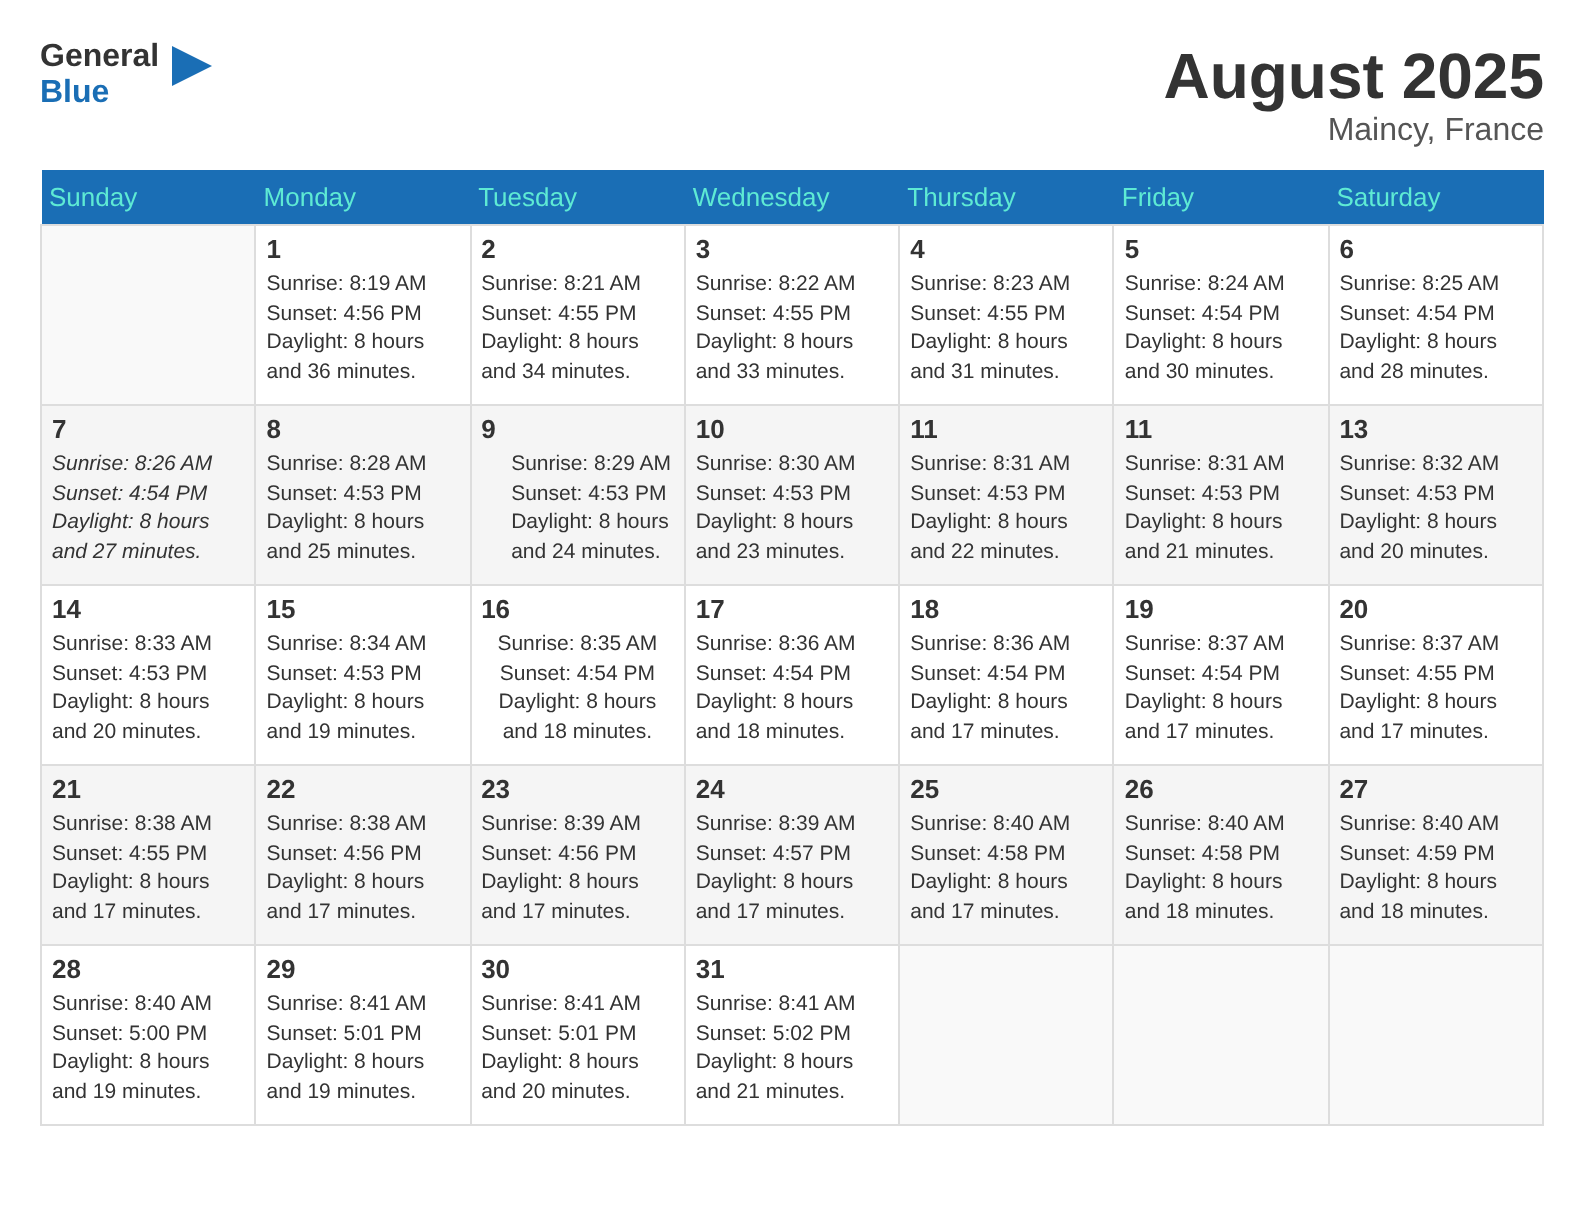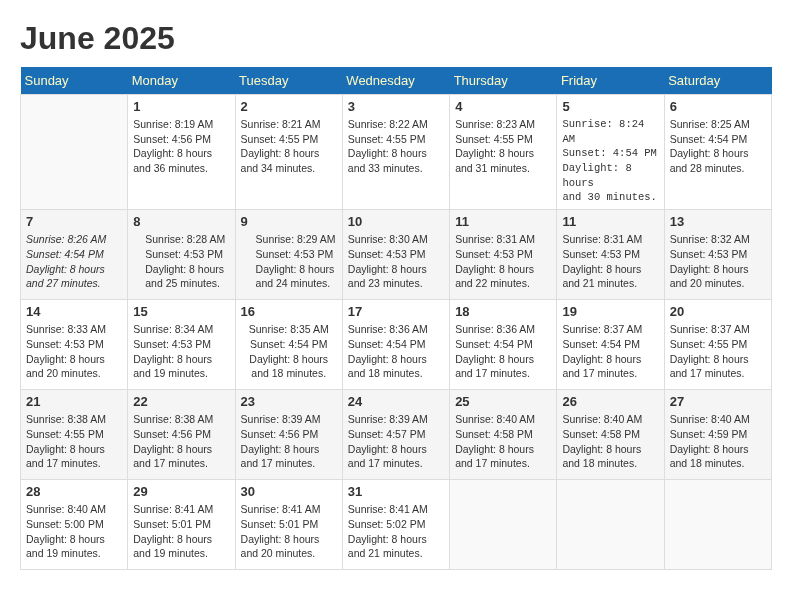--- a/index.html
+++ b/index.html
@@ -33,21 +33,21 @@
       font-size: 16px;
       color: #555;
     }
     table {
       width: 100%;
       border-collapse: collapse;
       font-size: 11px;
     }
     th {
       background-color: #1a6eb5;
-      color: #fef9c3;
+      color: #5eead4;
       padding: 6px 4px;
       text-align: left;
       font-size: 13px;
       font-weight: normal;
     }
     td {
       border: 1px solid #ddd;
       padding: 4px 5px;
       vertical-align: top;
       width: calc(100% / 7);
@@ -67,22 +67,32 @@
     td.empty {
       background: #f9f9f9;
     }
     tr:nth-child(even) td { background: #f5f5f5; }
     tr:nth-child(even) td.empty { background: #f0f0f0; }
   </style>
 </head>
 <body>
 
 <div class="header-area">
+  <div class="logo" style="align-items: center;">
+  <div style="display:flex;flex-direction:column;line-height:1.1">
+    <span style="font-size:16px;font-weight:bold;color:#333;">General</span>
+    <span style="font-size:16px;font-weight:bold;color:#1a6eb5;">Blue</span>
+  </div>
+  <svg width="20" height="30" viewBox="0 0 20 30" style="margin-left:2px">
+    <polygon points="0,0 20,10 0,20" fill="#1a6eb5"></polygon>
+  </svg>
+</div>
   <div class="title-area">
-    <div class="month-title">June 2025</div>
+    <div class="month-title">August 2025</div>
+    <div class="location-title">Maincy, France</div>
   </div>
 </div>
 
 <table>
   <thead>
     <tr>
         <th>Sunday</th>
         <th>Monday</th>
         <th>Tuesday</th>
         <th>Wednesday</th>
@@ -117,21 +127,21 @@
         </td>
         <td>
           <div class="day-number">4</div>
           <div class="day-info" style="white-space: pre-line;">Sunrise: 8:23 AM
 Sunset: 4:55 PM
 Daylight: 8 hours
 and 31 minutes.</div>
         </td>
         <td>
           <div class="day-number">5</div>
-          <div class="day-info" style="white-space: pre-line; font-family: Liberation Mono, monospace;">Sunrise: 8:24 AM
+          <div class="day-info" style="white-space: pre-line;">Sunrise: 8:24 AM
 Sunset: 4:54 PM
 Daylight: 8 hours
 and 30 minutes.</div>
         </td>
         <td>
           <div class="day-number">6</div>
           <div class="day-info" style="white-space: pre-line;">Sunrise: 8:25 AM
 Sunset: 4:54 PM
 Daylight: 8 hours
 and 28 minutes.</div>
@@ -140,21 +150,21 @@
       <tr>
         <td>
           <div class="day-number">7</div>
           <div class="day-info" style="white-space: pre-line; font-style: italic;">Sunrise: 8:26 AM
 Sunset: 4:54 PM
 Daylight: 8 hours
 and 27 minutes.</div>
         </td>
         <td>
           <div class="day-number">8</div>
-          <div class="day-info" style="white-space: pre-line; margin-left: 12px;">Sunrise: 8:28 AM
+          <div class="day-info" style="white-space: pre-line;">Sunrise: 8:28 AM
 Sunset: 4:53 PM
 Daylight: 8 hours
 and 25 minutes.</div>
         </td>
         <td>
           <div class="day-number">9</div>
           <div class="day-info" style="white-space: pre-line; margin-left: 15px;">Sunrise: 8:29 AM
 Sunset: 4:53 PM
 Daylight: 8 hours
 and 24 minutes.</div>

